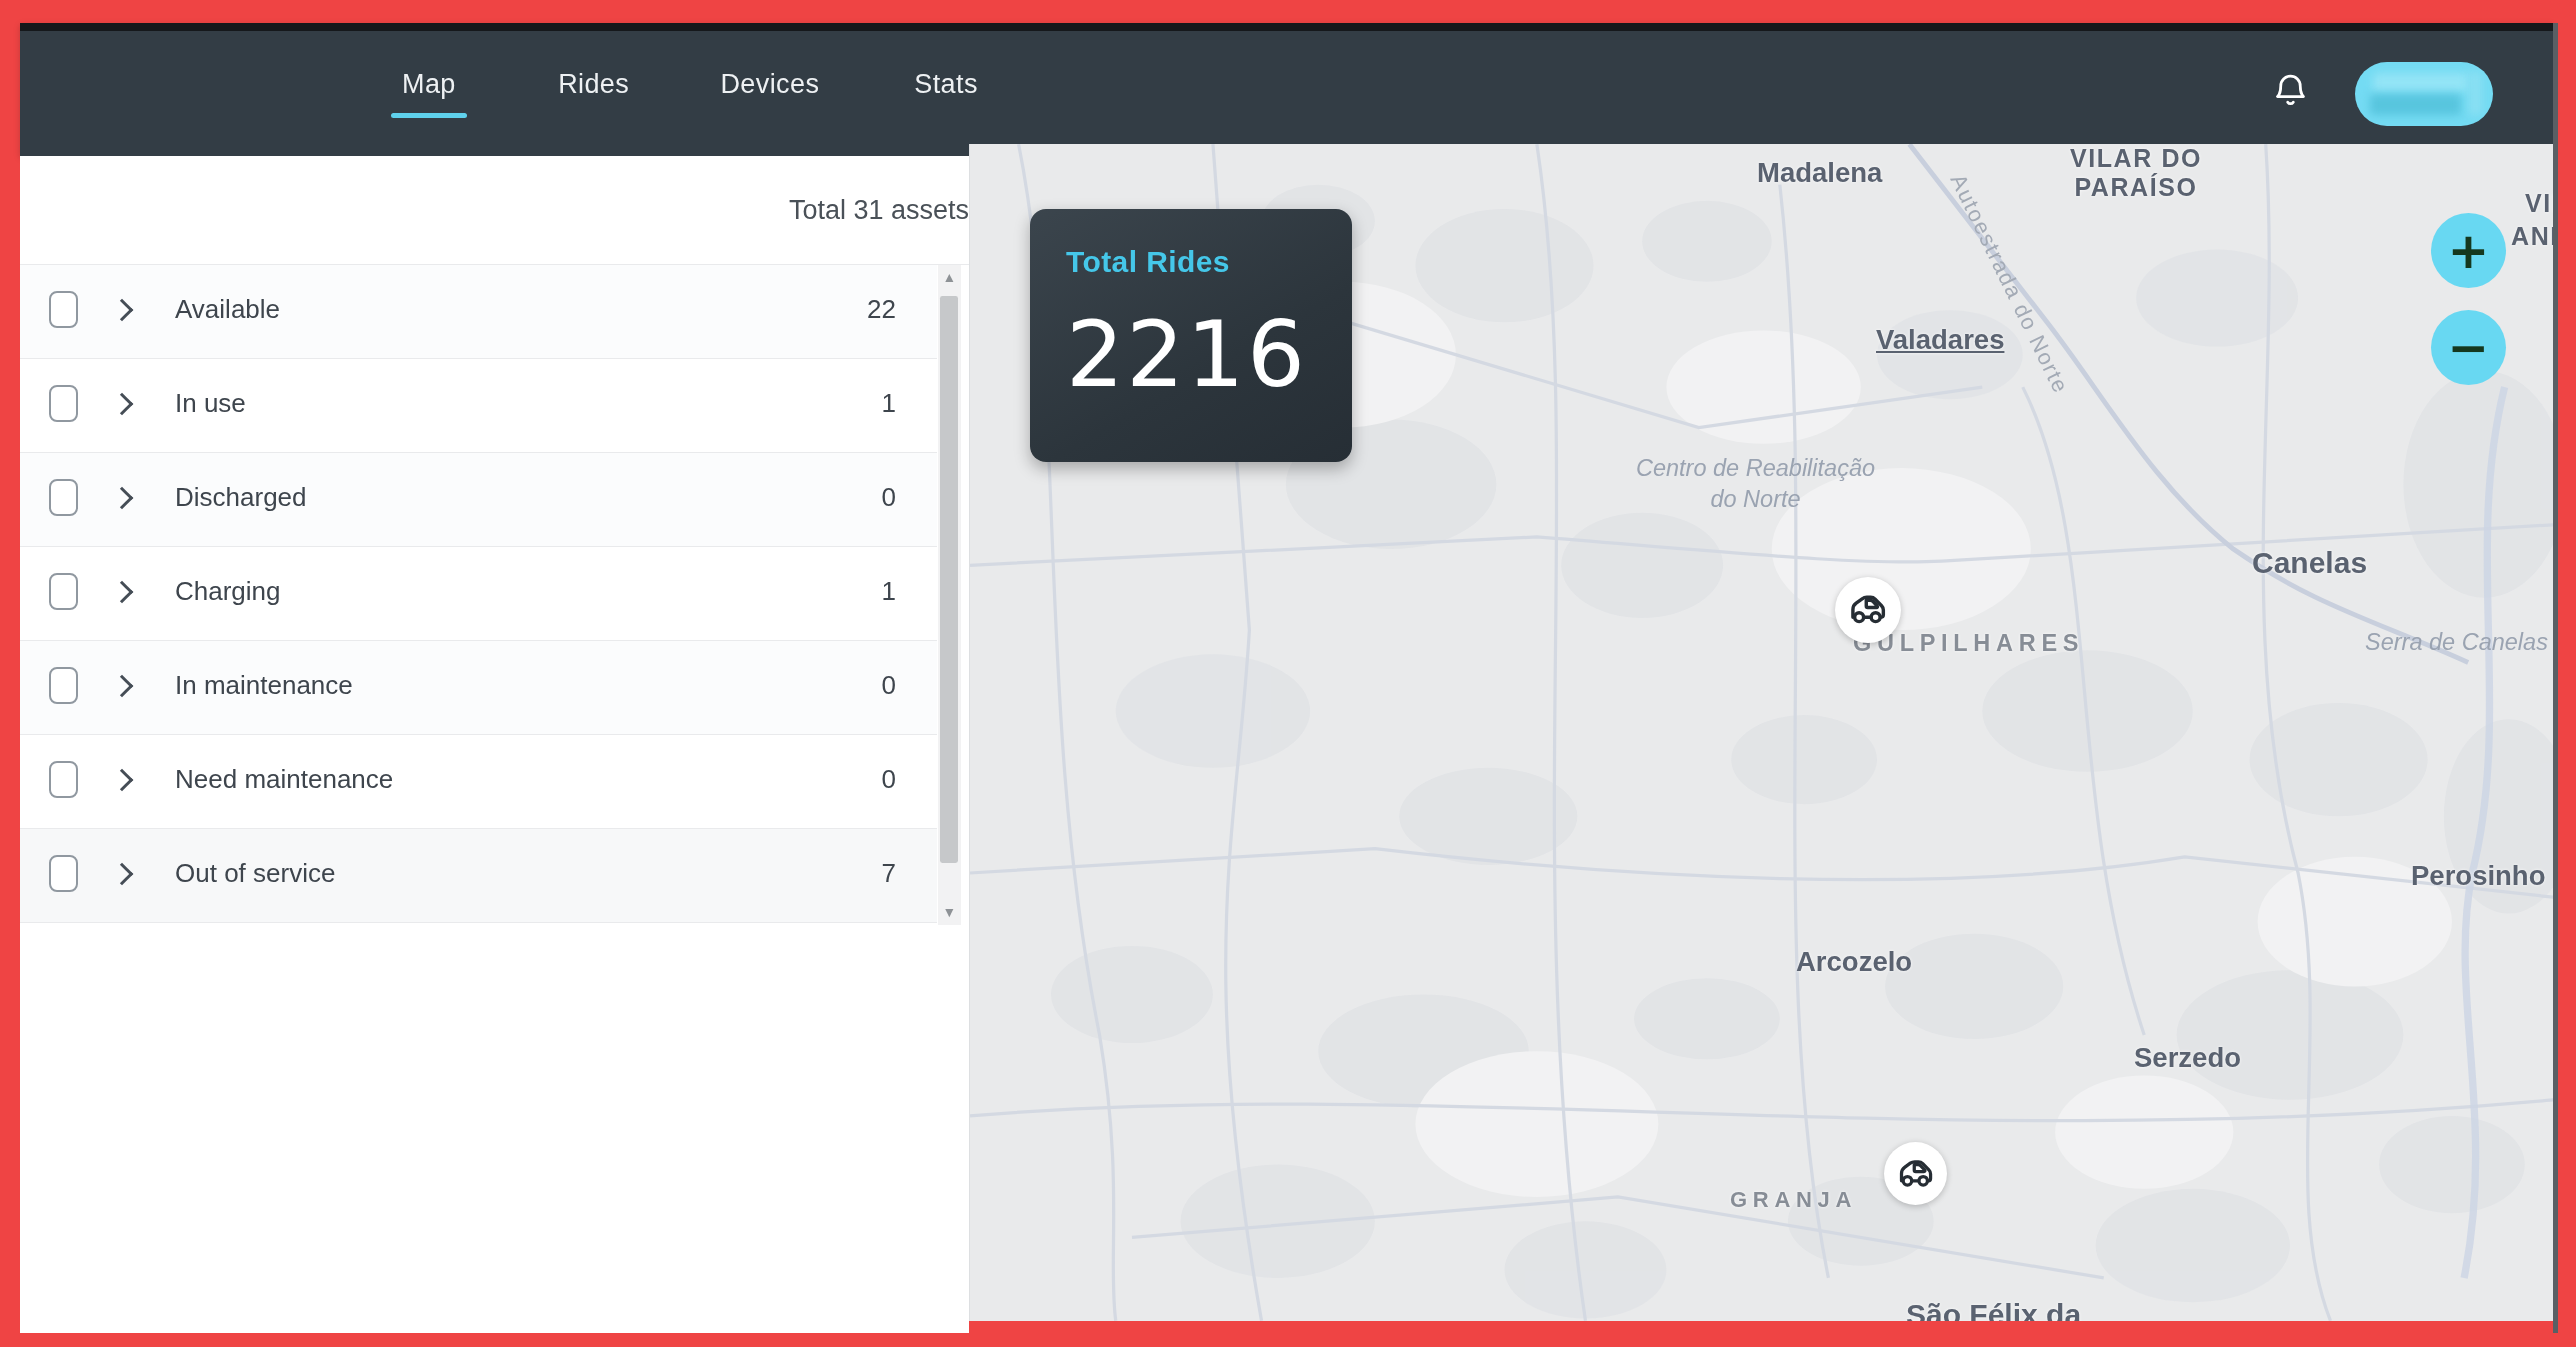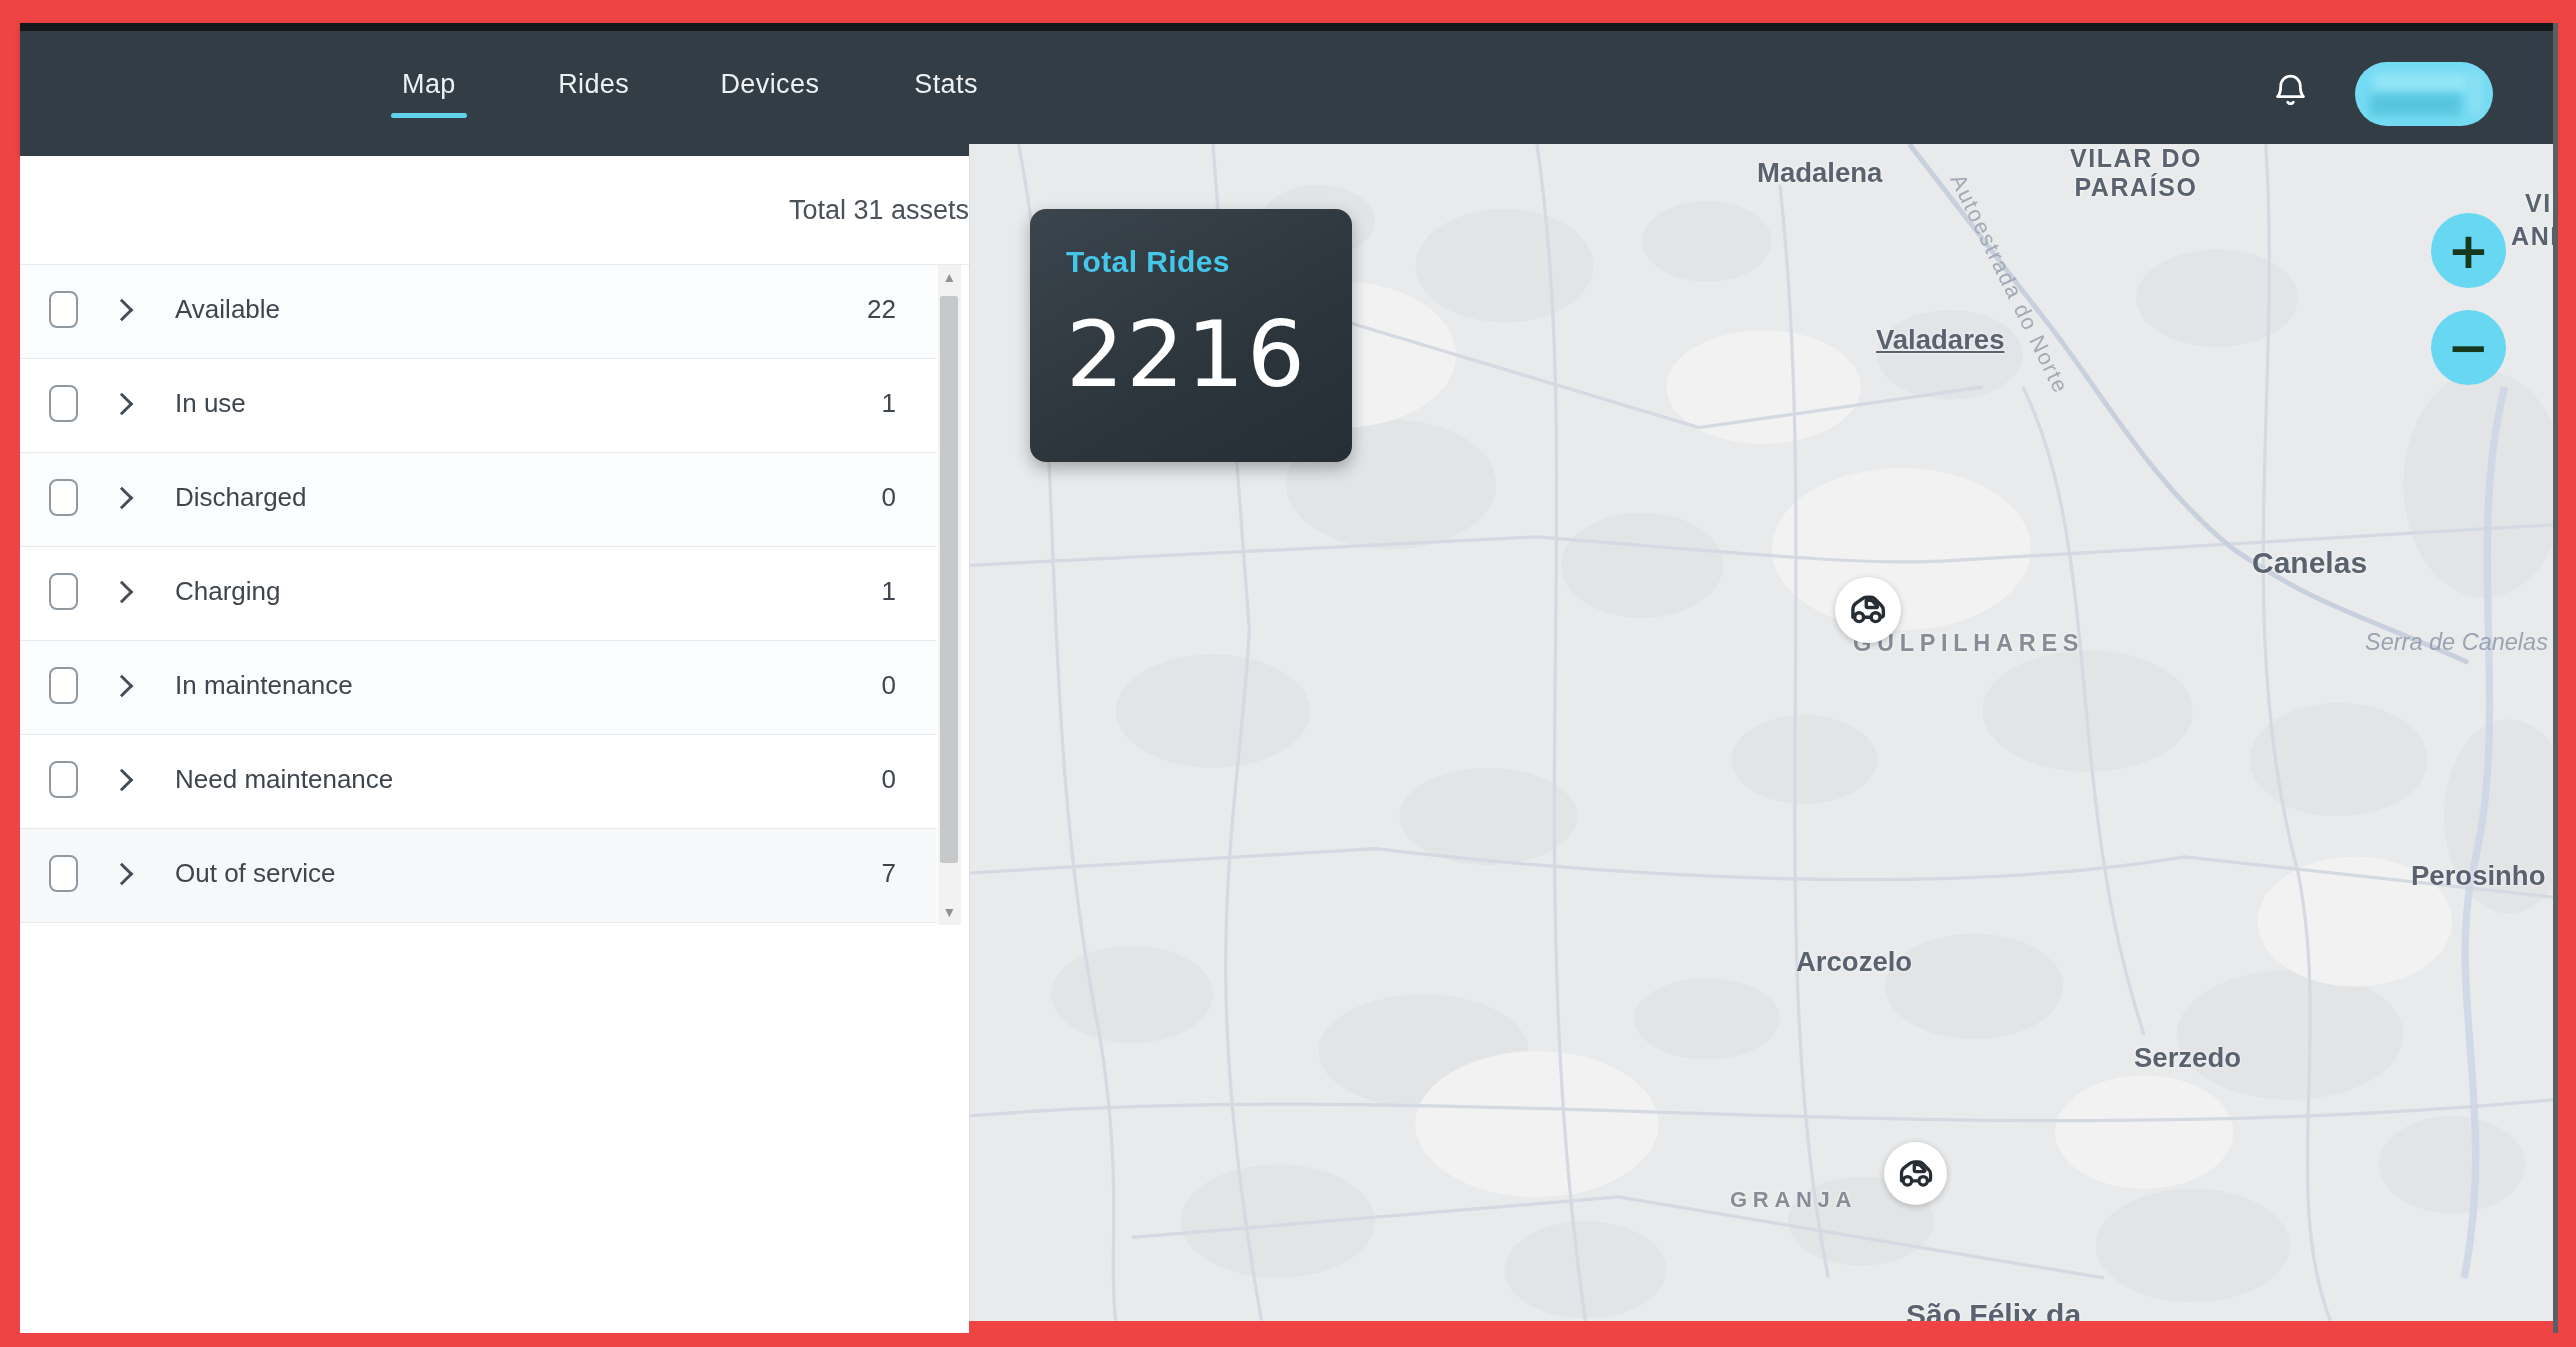--- a/index.html
+++ b/index.html
@@ -239,20 +239,22 @@
         </g>
       </svg>
 
       <div class="map-label lbl-town" style="left:787px; top:13px;">Madalena</div>
       <div class="map-label lbl-caps lbl-caps-center" style="left:1085px; top:0px; width:162px;">VILAR DO
 PARAÍSO</div>
       <div class="map-label lbl-road" style="left:998px; top:26px;">Autoestrada do Norte</div>
       <div class="map-label lbl-caps lbl-caps-center" style="left:1555px; top:45px;">VILA</div>
       <div class="map-label lbl-caps lbl-caps-center" style="left:1541px; top:78px;">ANDO</div>
       <div class="map-label lbl-town" style="left:906px; top:180px;text-decoration:underline;">Valadares</div>
+      <div class="map-label lbl-italic" style="left:599px; top:309px; width:373px;">Centro de Reabilitação
+do Norte</div>
       <div class="map-label lbl-town lbl-town-lg" style="left:1282px; top:402px;">Canelas</div>
       <div class="map-label lbl-italic" style="left:1395px; top:483px;">Serra de Canelas</div>
       <div class="map-label lbl-caps" style="left:840px; top:486px;margin-left:43px;">GULPILHARES</div>
       <div class="map-label lbl-town" style="left:1441px; top:716px;">Perosinho</div>
       <div class="map-label lbl-town" style="left:826px; top:802px;">Arcozelo</div>
       <div class="map-label lbl-town" style="left:1164px; top:898px;">Serzedo</div>
       <div class="map-label lbl-caps" style="left:760px; top:1043px; font-size:22px;">GRANJA</div>
       <div class="map-label lbl-town lbl-town-lg" style="left:936px; top:1154px;">São Félix da</div>
 
       <div class="rides-card">

